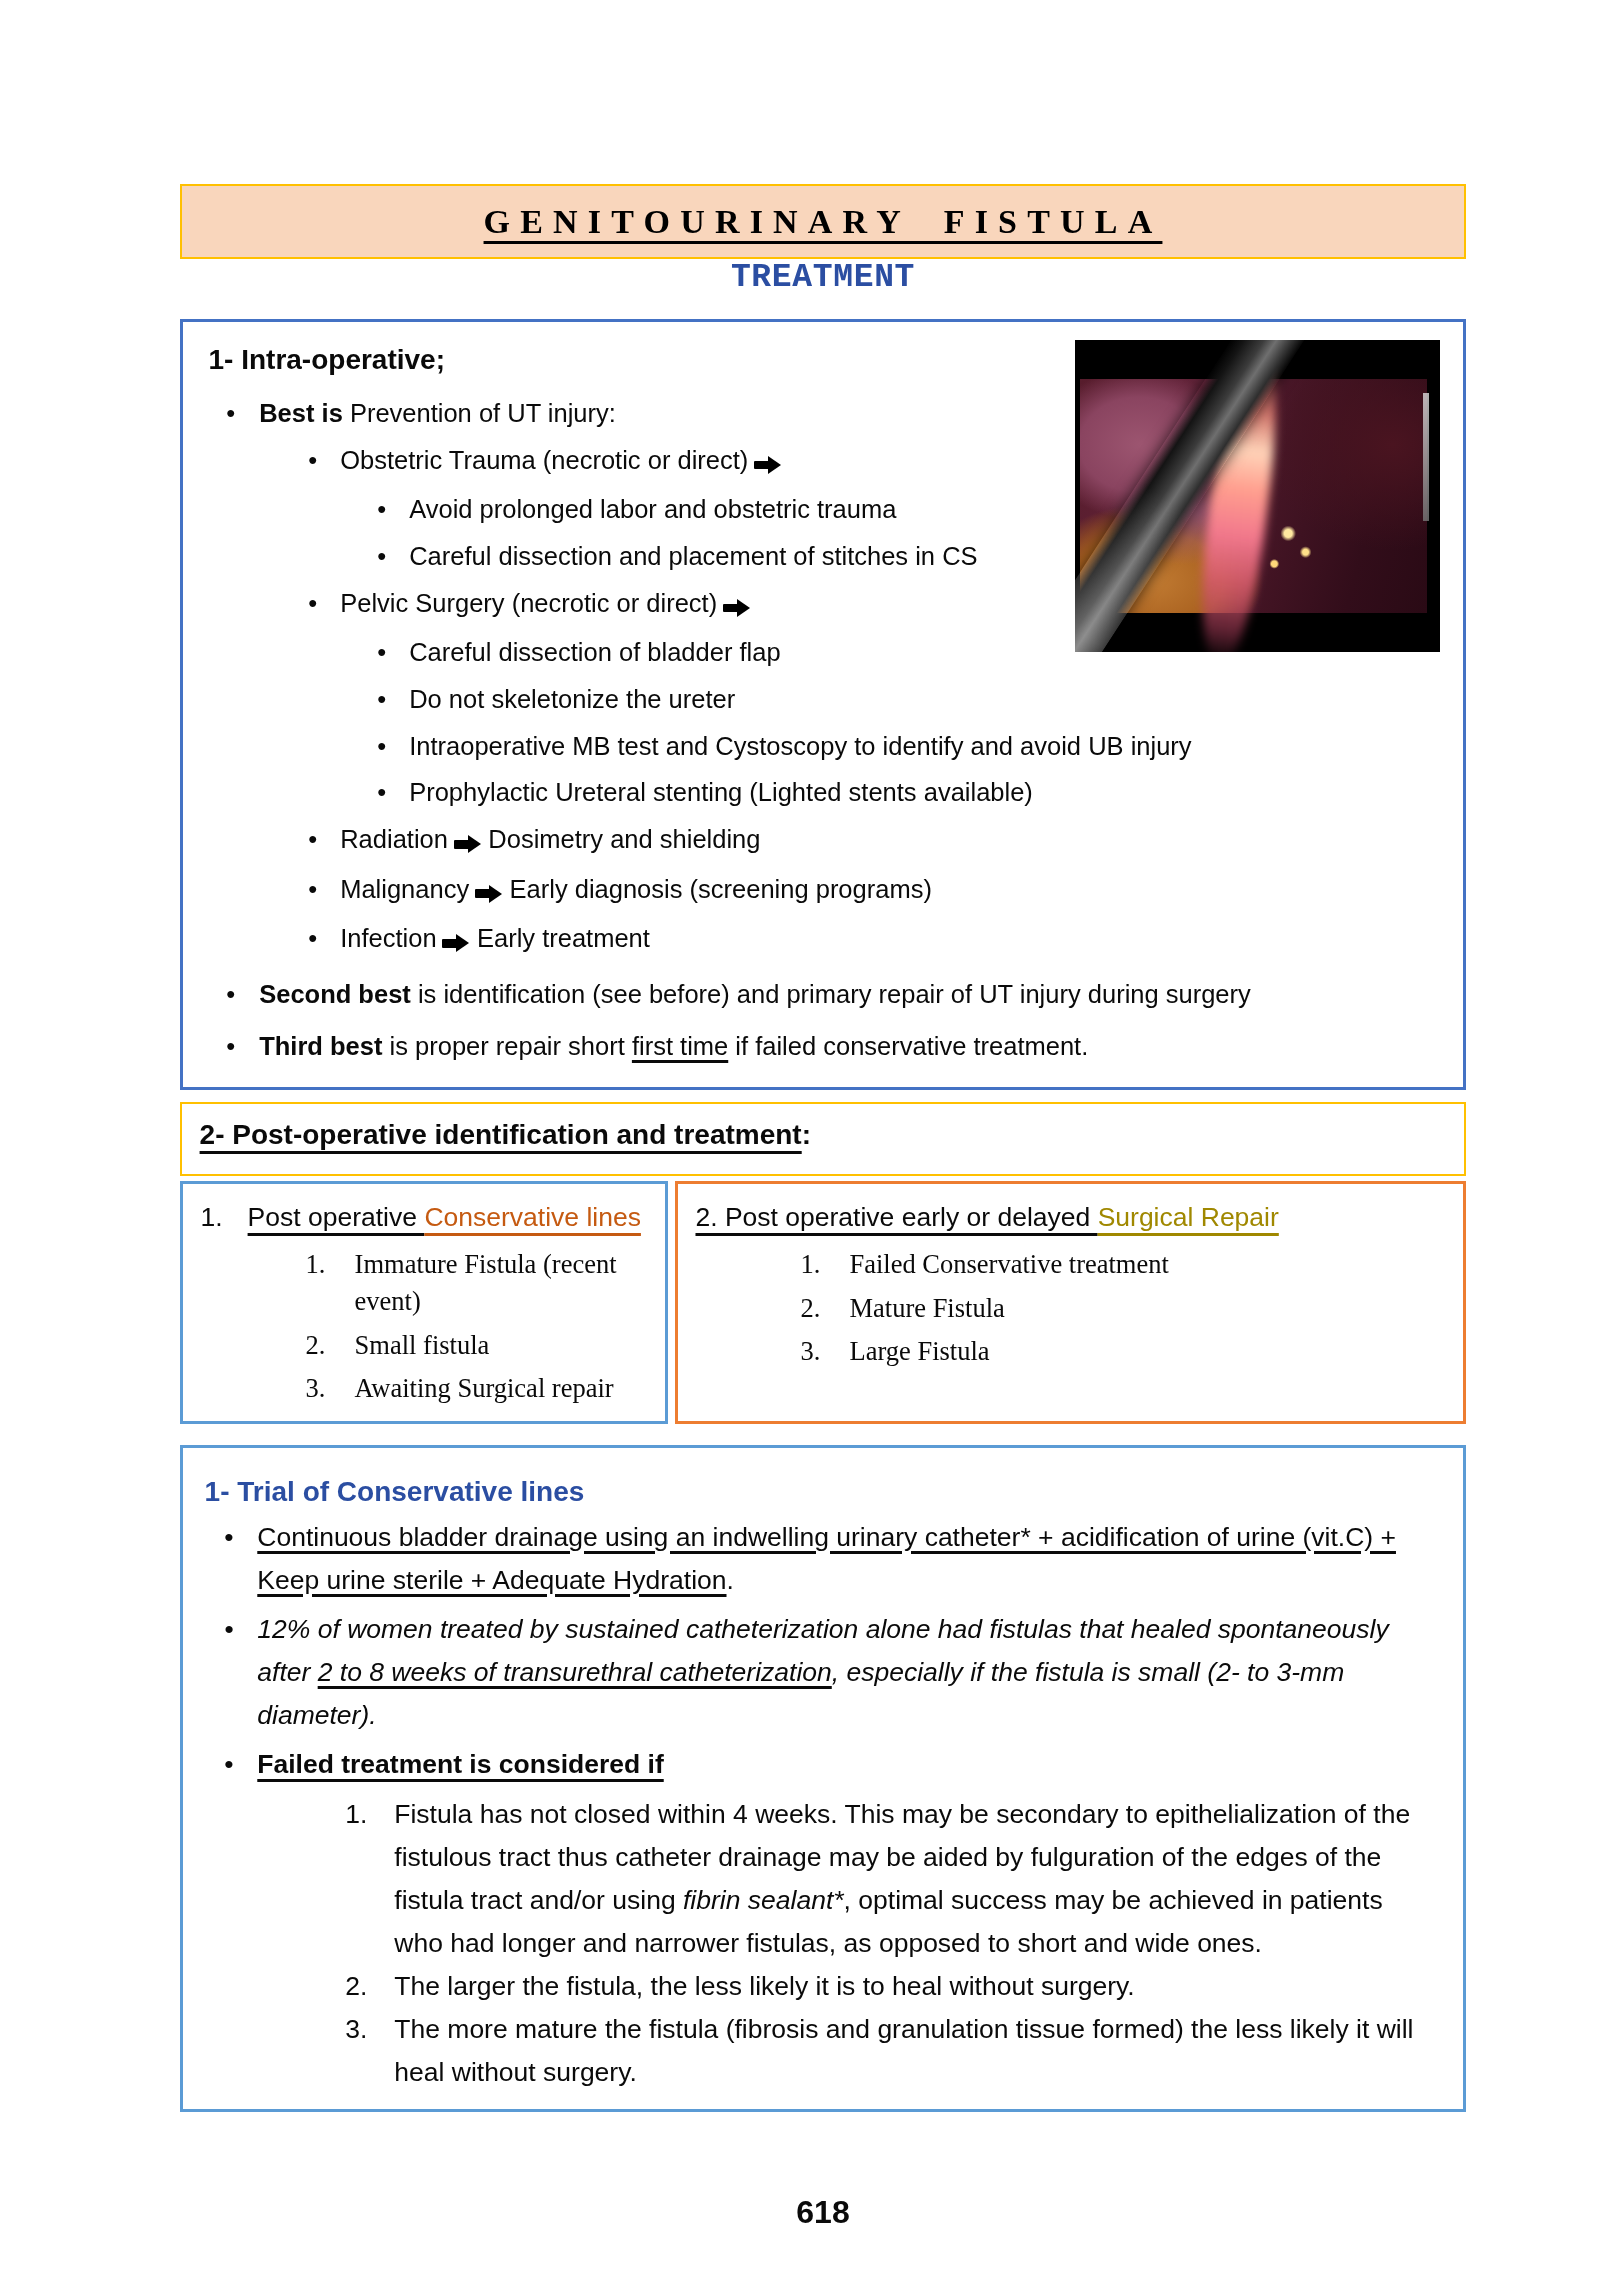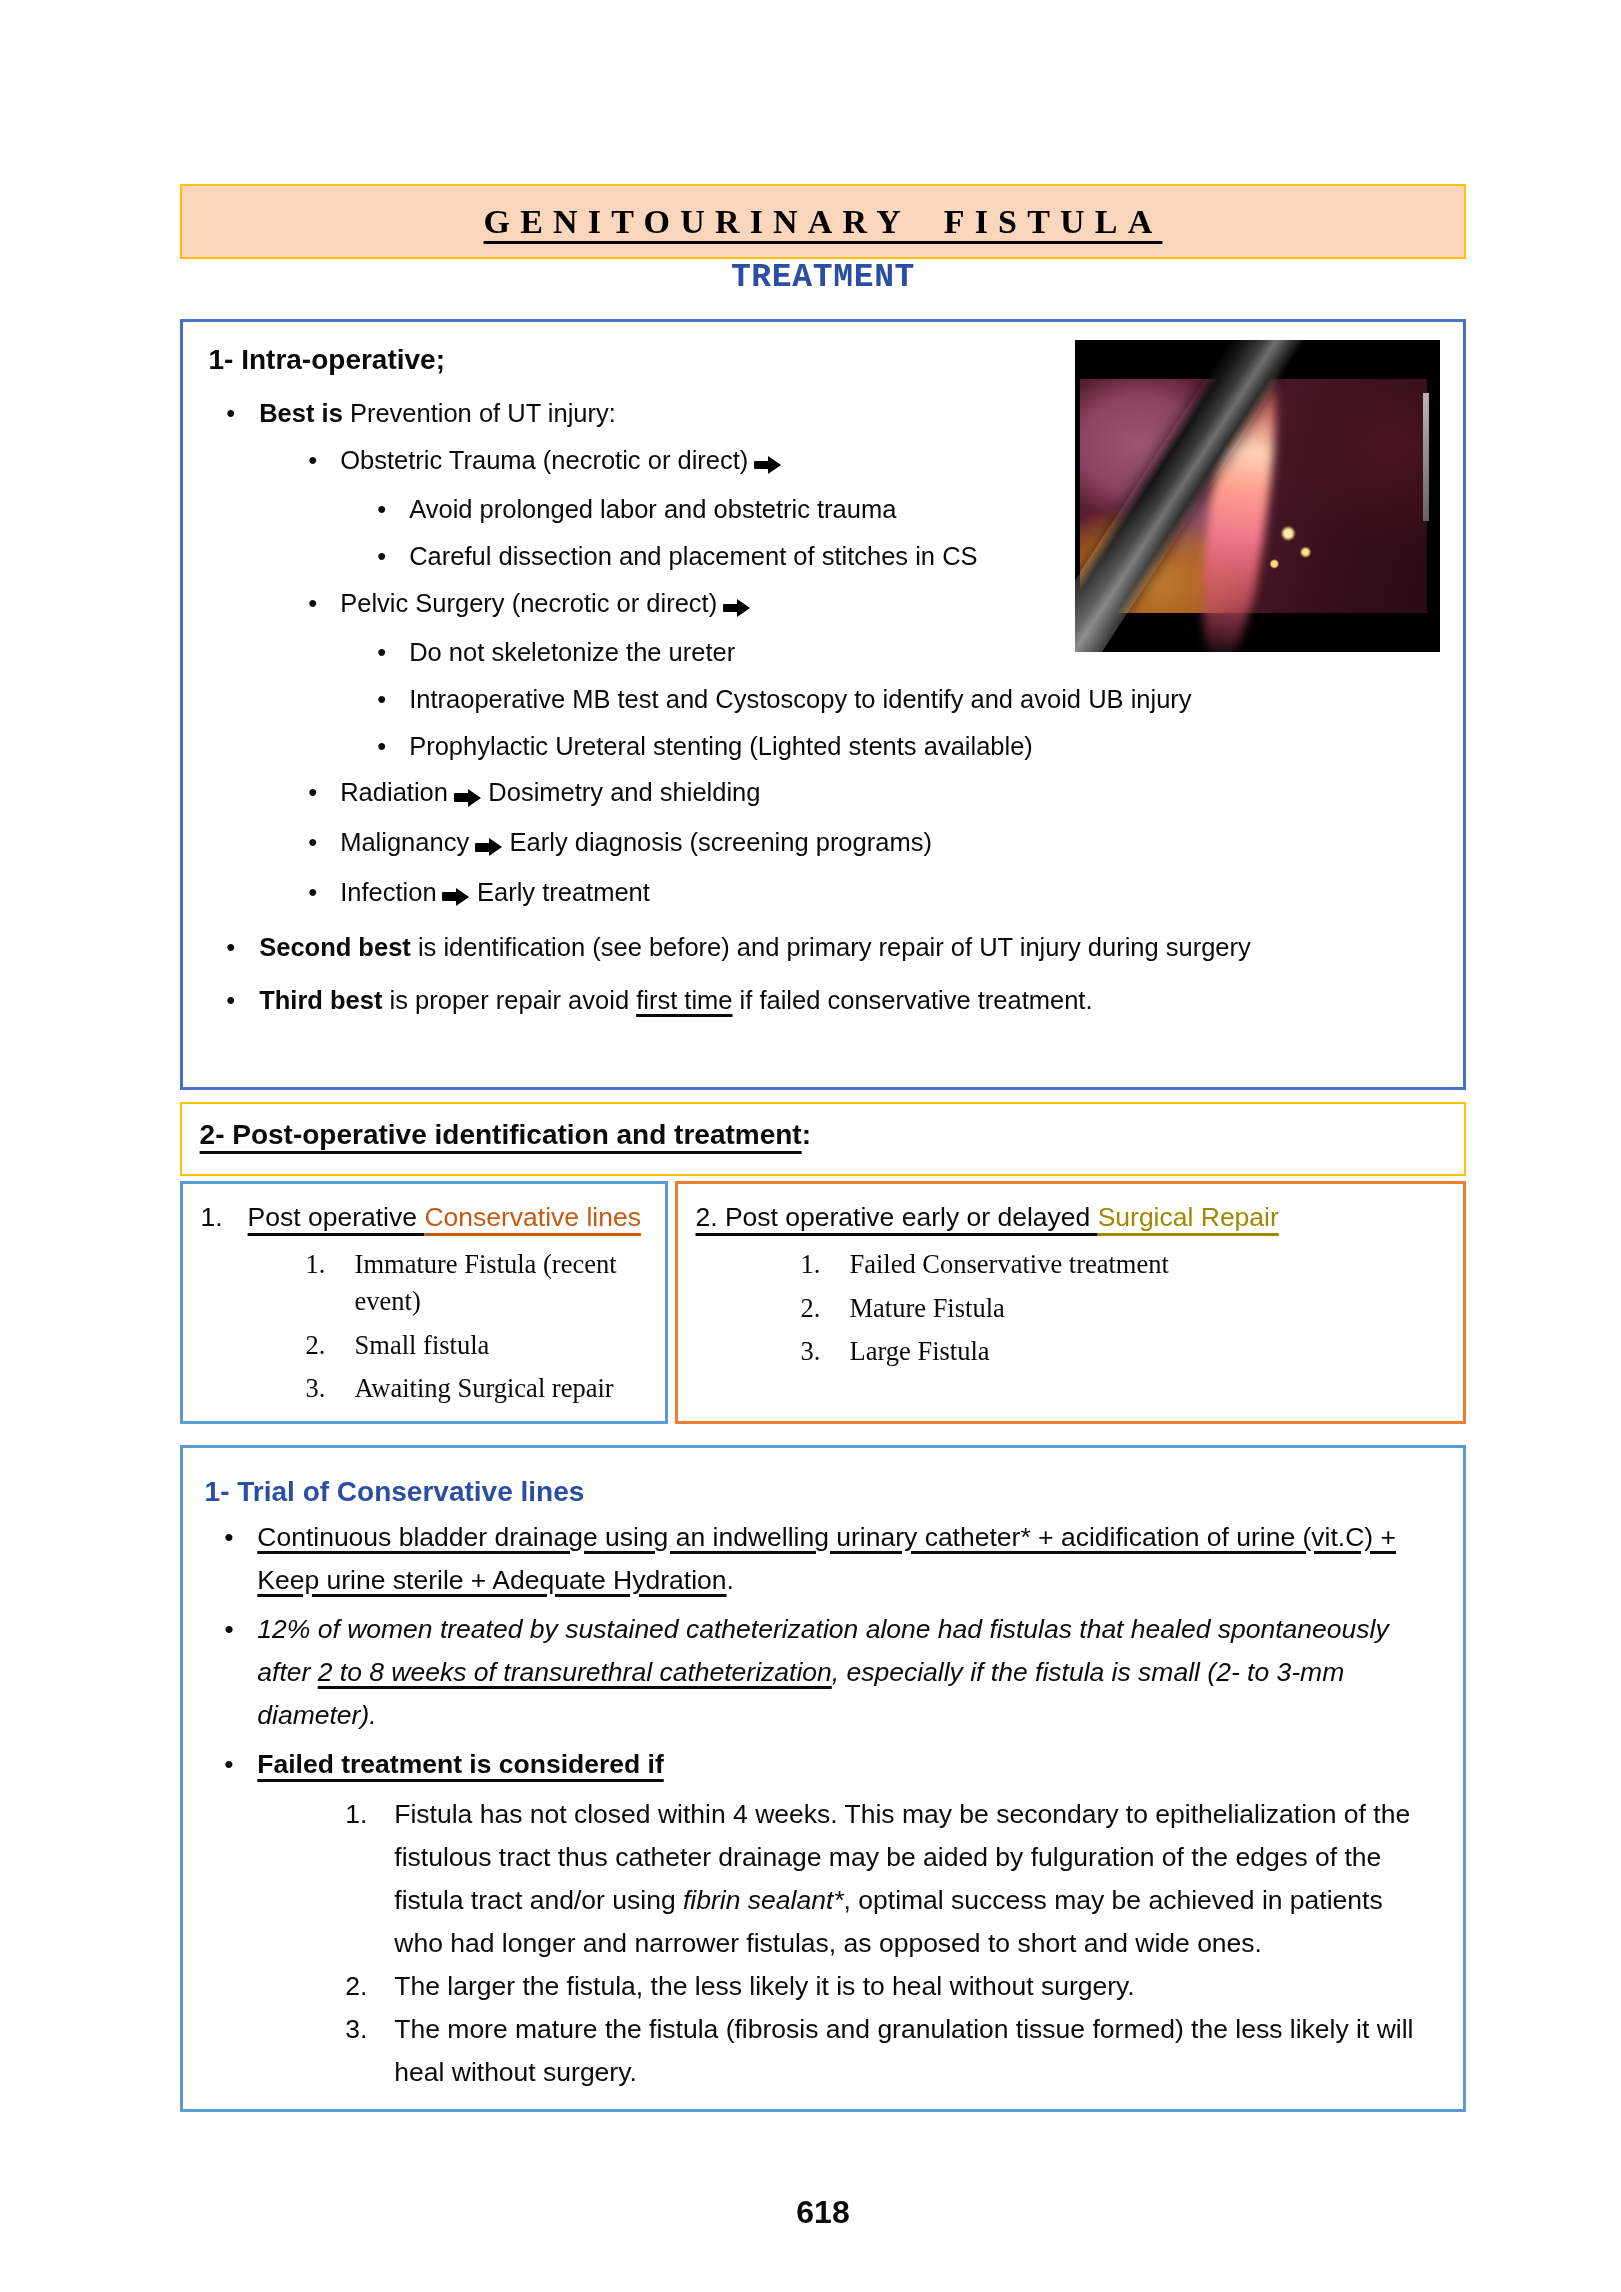--- a/index.html
+++ b/index.html
@@ -130,41 +130,42 @@
           <li>
             <span>Obstetric Trauma (necrotic or direct)</span><span class="arrow"></span>
             <ul class="l3">
                 <li>Avoid prolonged labor and obstetric trauma</li>
                 <li>Careful dissection and placement of stitches in CS</li>
               </ul>
           </li>
           <li>
             <span>Pelvic Surgery (necrotic or direct)</span><span class="arrow"></span>
             <ul class="l3">
+                <li>Careful dissection of bladder flap</li>
                 <li>Do not skeletonize the ureter</li>
                 <li>Intraoperative MB test and Cystoscopy to identify and avoid UB injury</li>
                 <li>Prophylactic Ureteral stenting (Lighted stents available)</li>
               </ul>
           </li>
           <li>
             <span>Radiation</span><span class="arrow"></span><span>Dosimetry and shielding</span>
           </li>
           <li>
             <span>Malignancy</span><span class="arrow"></span><span>Early diagnosis (screening programs)</span>
           </li>
           <li>
             <span>Infection</span><span class="arrow"></span><span>Early treatment</span>
           </li>
         </ul>
       </li>
       <li>
         <b>Second best</b><span> is identification (see before) and primary repair of UT injury during surgery</span>
       </li>
       <li>
-        <b>Third best</b><span> is proper repair avoid </span><span class="u-inline">first time</span><span> if failed conservative treatment.</span>
+        <b>Third best</b><span> is proper repair short </span><span class="u-inline">first time</span><span> if failed conservative treatment.</span>
       </li>
     </ul>
   </section>
 
   <section class="block goldbox">
     <span class="txt"><span class="u">2- Post-operative identification and treatment</span><span>:</span></span>
   </section>
 
   <div class="block cols">
     <section class="colbox col-left">

